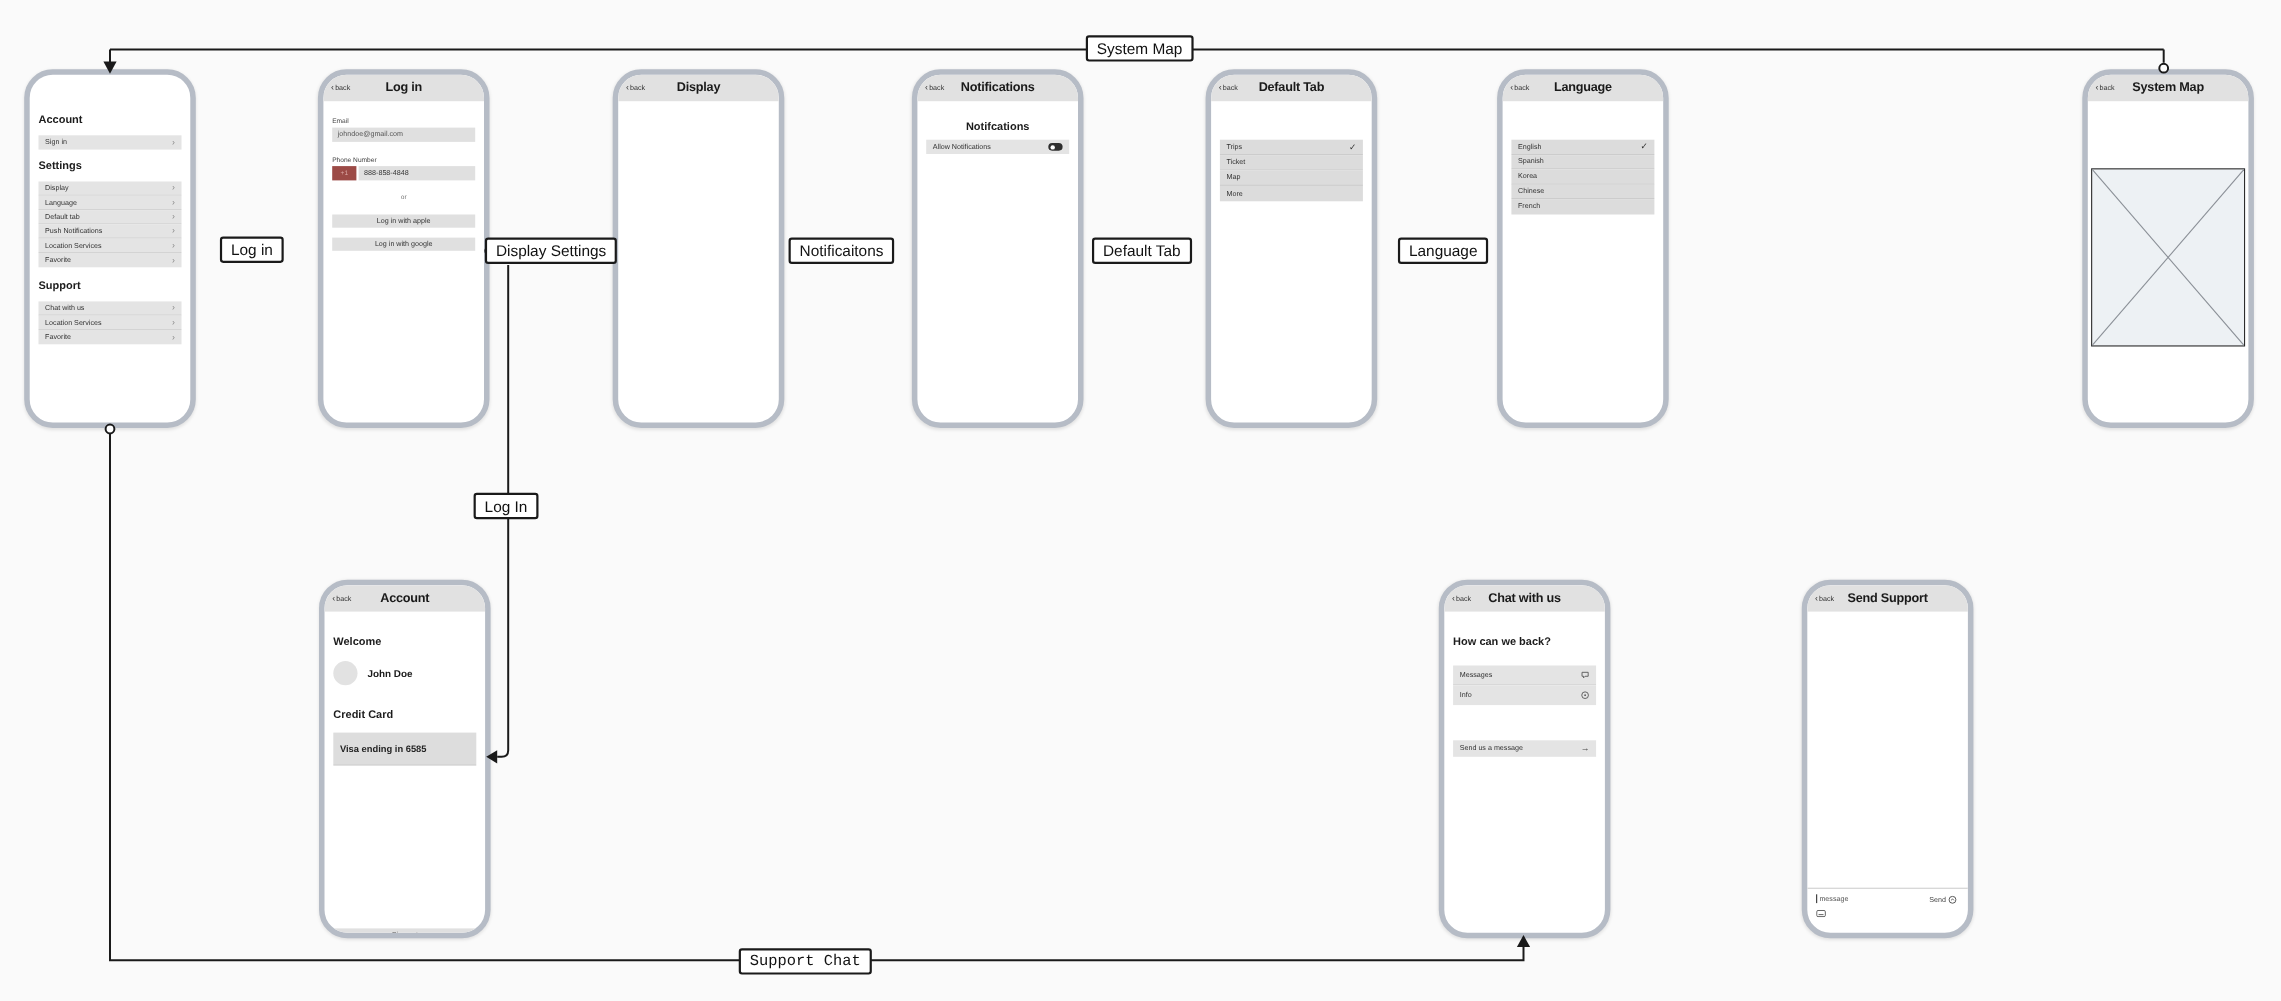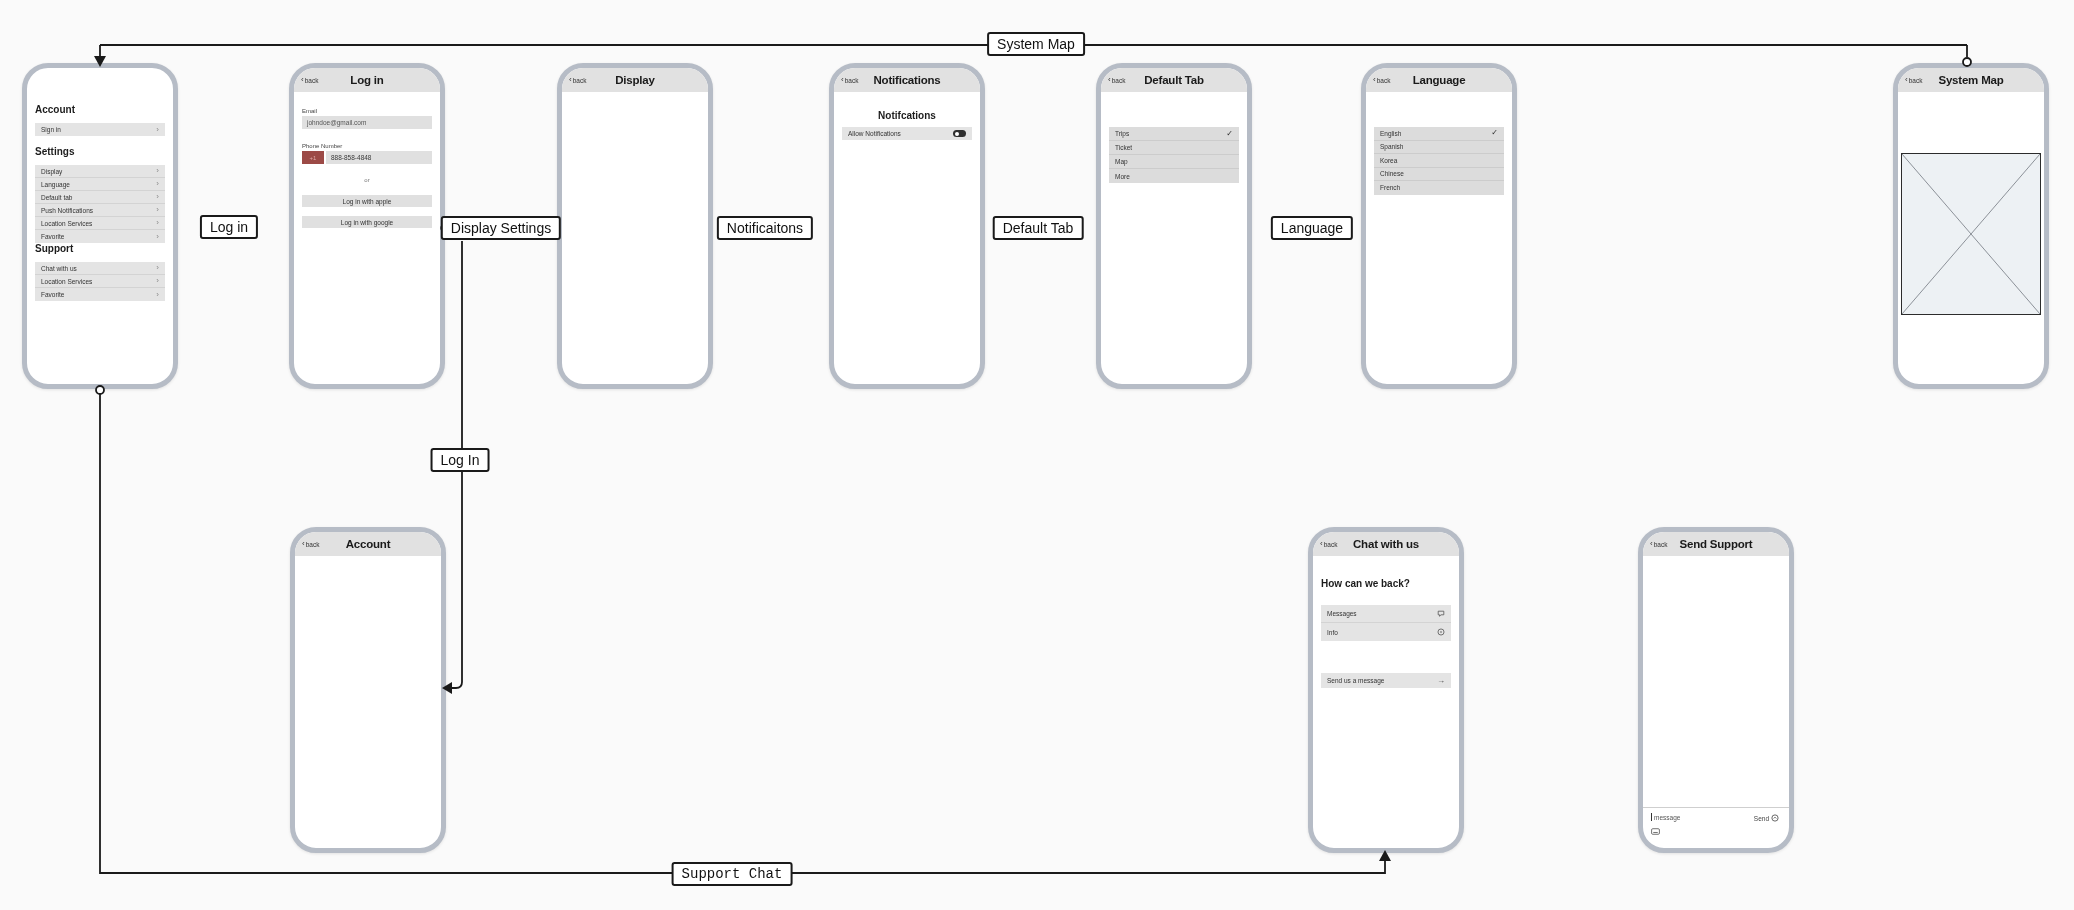--- a/index.html
+++ b/index.html
@@ -137,21 +137,21 @@
       </div>
       <div class="row">
         <span>Location Services</span>
           <span class="chev">›</span>
       </div>
       <div class="row">
         <span>Favorite</span>
           <span class="chev">›</span>
       </div>
     </div>
-    <div class="sec-heading" style="">Support</div>
+    <div class="sec-heading" style="margin-top:12px;">Support</div>
     <div class="row-block" style="margin-top:8px;">
       <div class="row">
         <span>Chat with us</span>
           <span class="chev">›</span>
       </div>
       <div class="row">
         <span>Location Services</span>
           <span class="chev">›</span>
       </div>
       <div class="row">
@@ -285,20 +285,32 @@
   </div>
 </div>
 
 <div class="phone" style="left:290px; top:527px;">
   <div class="phone-header">
     <div class="back-btn">
       <span class="bk">‹</span>
       <span>back</span>
     </div>
     <div class="phone-title">Account</div>
+  </div>
+  <div class="phone-body">
+    <div class="sec-heading" style="margin-top:22px;">Welcome</div>
+    <div style="display:flex; align-items:center; gap:9px; margin-top:12px;">
+      <div class="avatar"></div>
+      <div style="font-size:9px; font-weight:bold;">John Doe</div>
+    </div>
+    <div class="sec-heading" style="margin-top:22px;">Credit Card</div>
+    <div class="row" style="height:30px; margin-top:10px; font-size:8.5px; font-weight:bold; color:#222; background:#dddddd;">
+      <span>Visa ending in 6585</span>
+    </div>
+    <div class="btn" style="position:absolute; left:8px; right:8px; bottom:14px;">Sign out</div>
   </div>
 </div>
 
 <div class="phone" style="left:1308px; top:527px;">
   <div class="phone-header">
     <div class="back-btn">
       <span class="bk">‹</span>
       <span>back</span>
     </div>
     <div class="phone-title">Chat with us</div>

